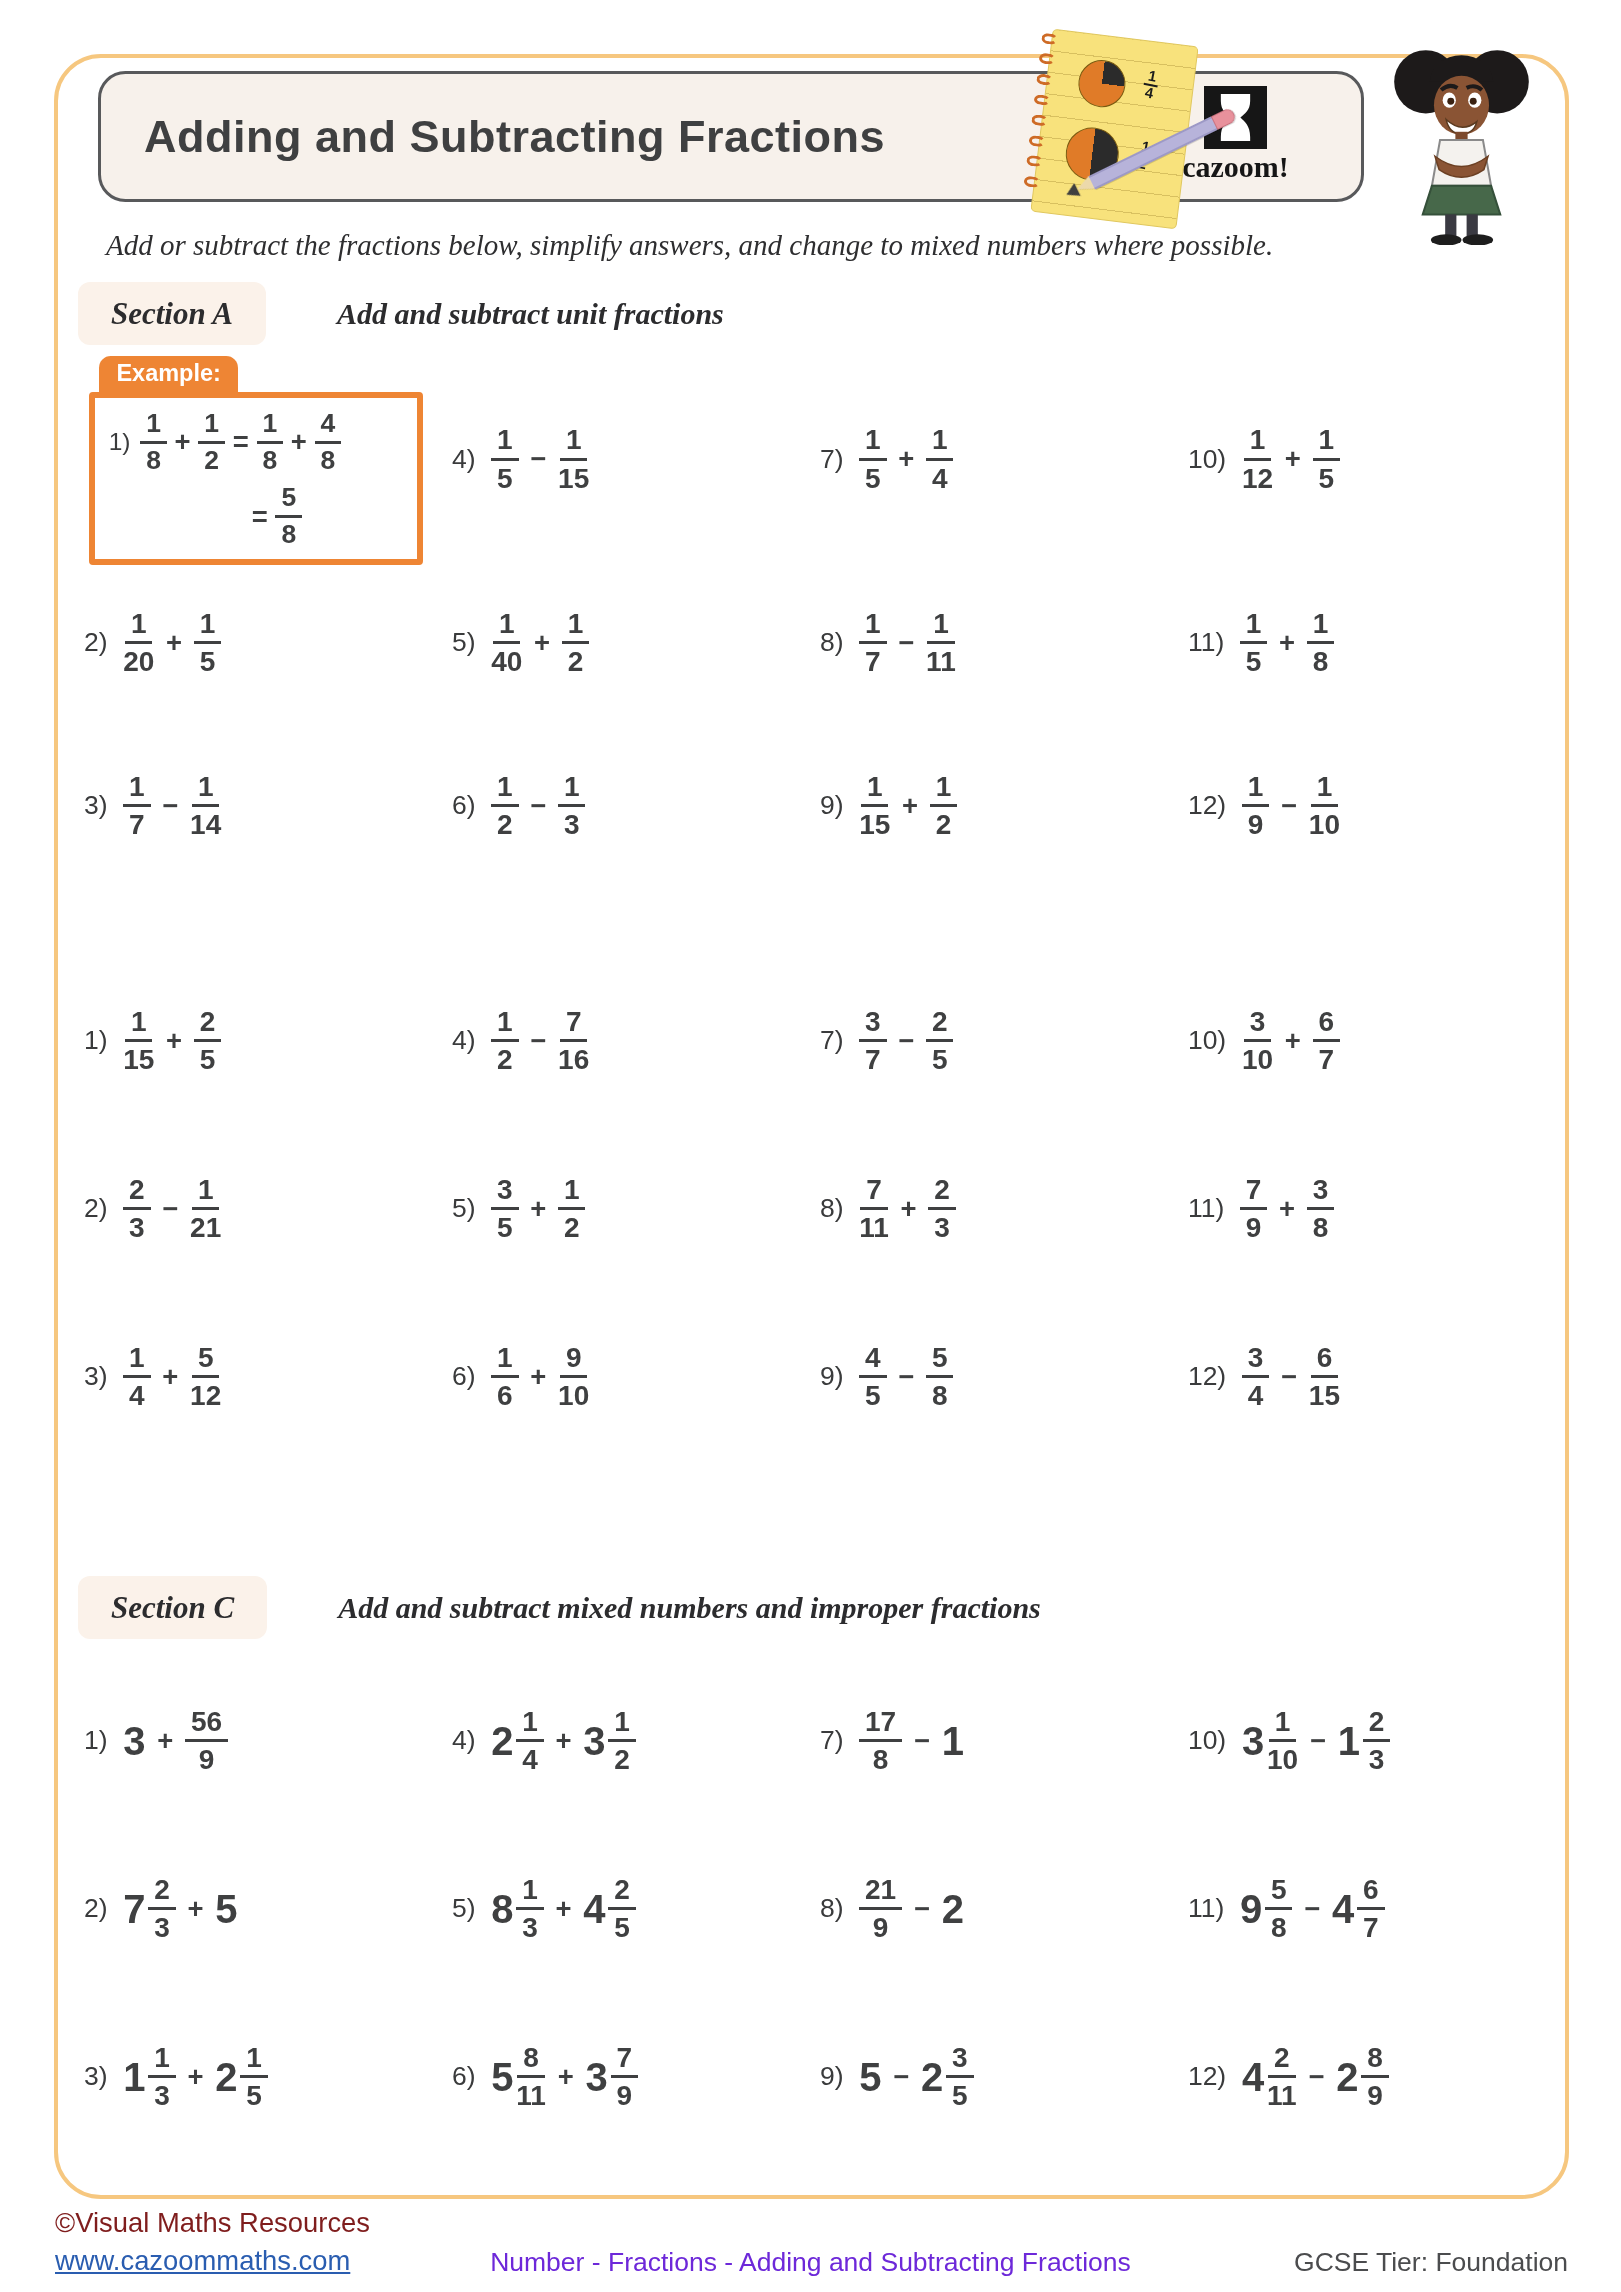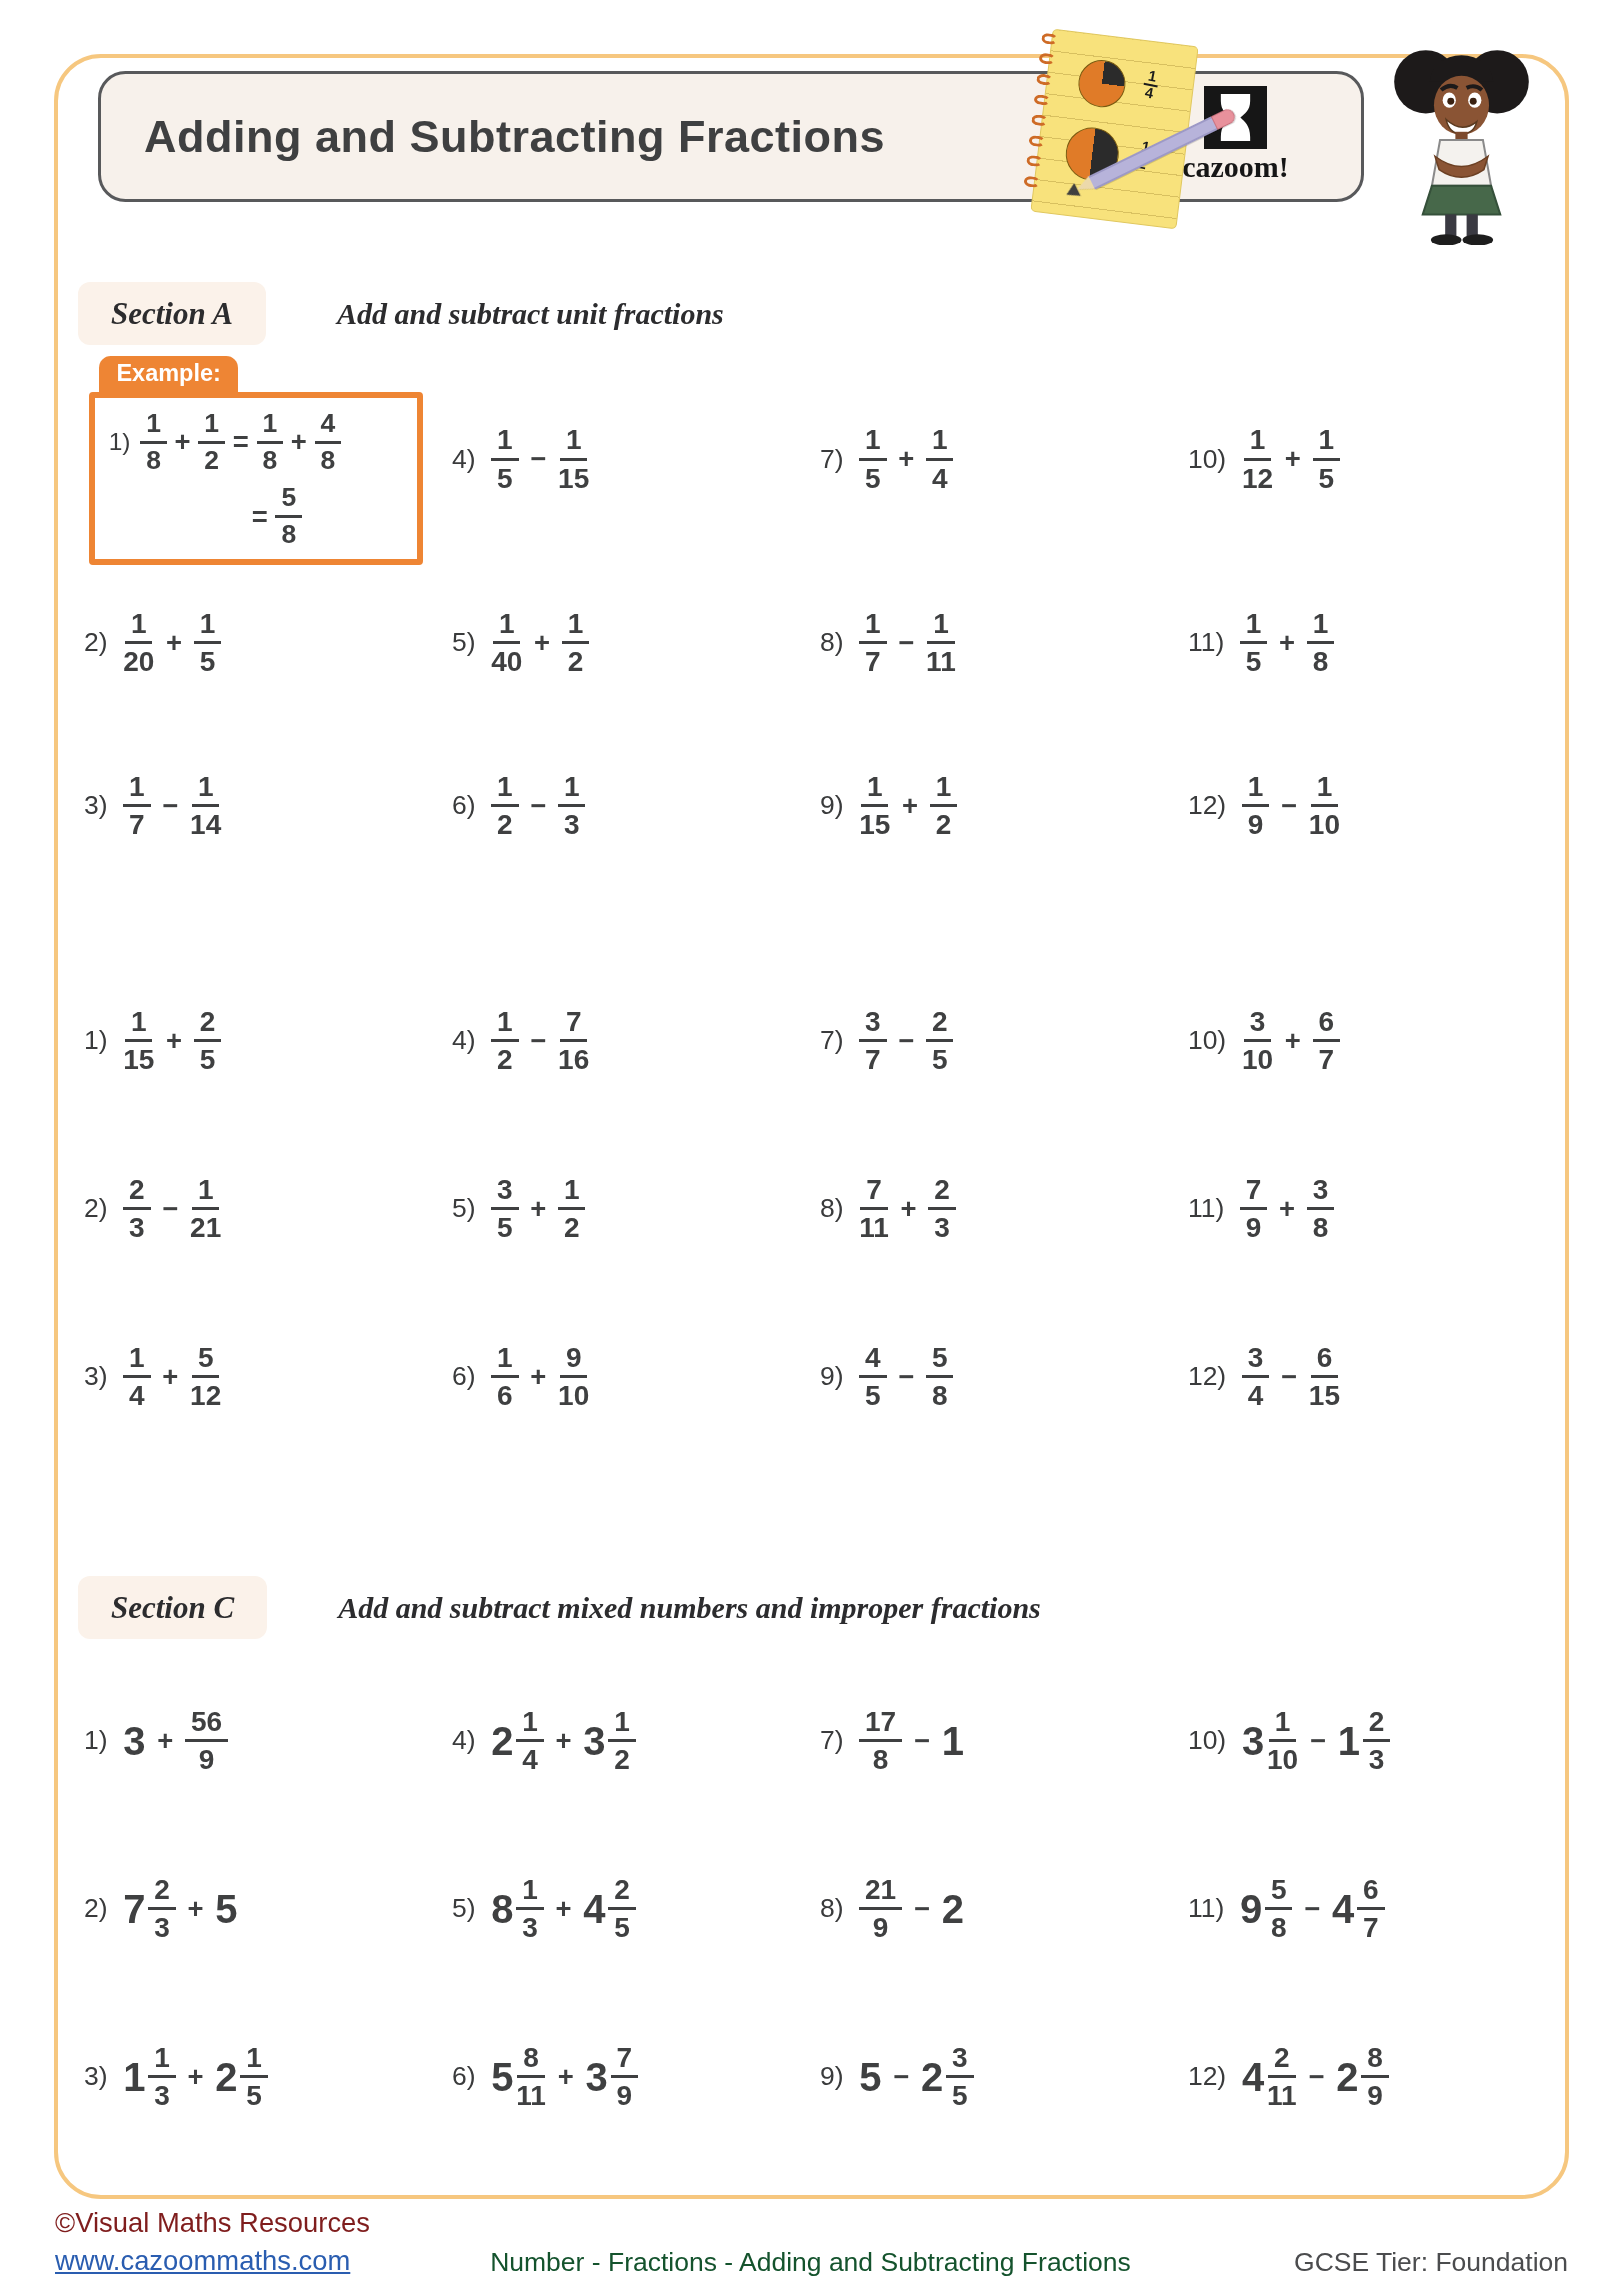--- a/index.html
+++ b/index.html
@@ -88,21 +88,21 @@
   .ex-line .expr { gap:7.8px; }
   .ex-line .frac { font-size:26.5px; }
   .ex-line .pnum { font-size:24.5px; margin-right:9.8px; }
   .ex-line2 { margin-top:9.8px; margin-left:143px; }
 
   
   .f-copy { position:absolute; left:55px; top:2207px; font-size:27.4px; color:#7f1d1d; }
   .f-link { position:absolute; left:55px; top:2245px; font-size:27.4px; color:#2A5DB0;
     text-decoration:underline; }
   .f-center { position:absolute; left:0; right:0; top:2247px; text-align:center;
-    font-size:26.5px; color:#14532d; }
+    font-size:26.5px; color:#6d28d9; }
   .f-right { position:absolute; right:53px; top:2247px; font-size:26.5px; color:#4b4c4e; }
 </style>
 </head>
 <body>
 
 <div id="canvas">
 
   <div class="page-frame"></div>
 
   <div class="header-box">
@@ -161,20 +161,21 @@
     <rect x="69" y="89" width="12" height="10" fill="#7c4a2d"></rect>
     <path d="M54 97 L96 97 L104 142 L46 142 Z" fill="#f4f2ee" stroke="#8a8a8a" stroke-width="2"></path>
     <path d="M49 113 q26 20 52 0 l-4 13 q-22 15 -44 0 z" fill="#8a5434" stroke="#6b3f22" stroke-width="1.5"></path>
     <path d="M46 142 L104 142 L113 170 L37 170 Z" fill="#47684a" stroke="#35503a" stroke-width="2"></path>
     <rect x="59" y="170" width="11" height="24" fill="#3a3a42"></rect>
     <rect x="80" y="170" width="11" height="24" fill="#3a3a42"></rect>
     <ellipse cx="60" cy="195" rx="15" ry="5.5" fill="#1d1d1d"></ellipse>
     <ellipse cx="91" cy="195" rx="15" ry="5.5" fill="#1d1d1d"></ellipse>
   </svg>
 
+  <div class="instruction">Add or subtract the fractions below, simplify answers, and change to mixed numbers where possible.</div>
 
   <section class="sec secA">
     <div class="sec-head">
       <span class="sec-label">Section A</span>
       <span class="sec-sub">Add and subtract unit fractions</span>
     </div>
     <div class="problems">
       <div class="example">
         <div class="ex-tab">Example:</div>
         <div class="ex-body">

